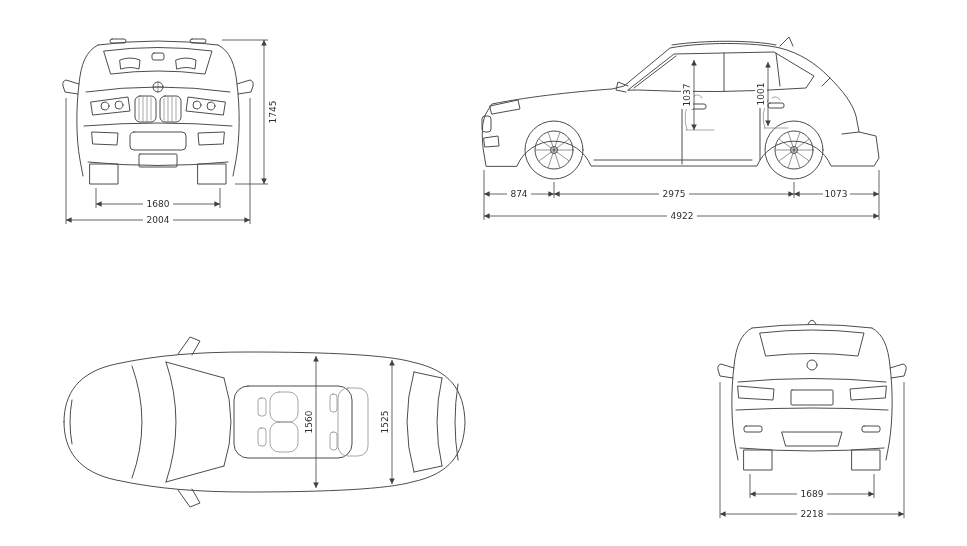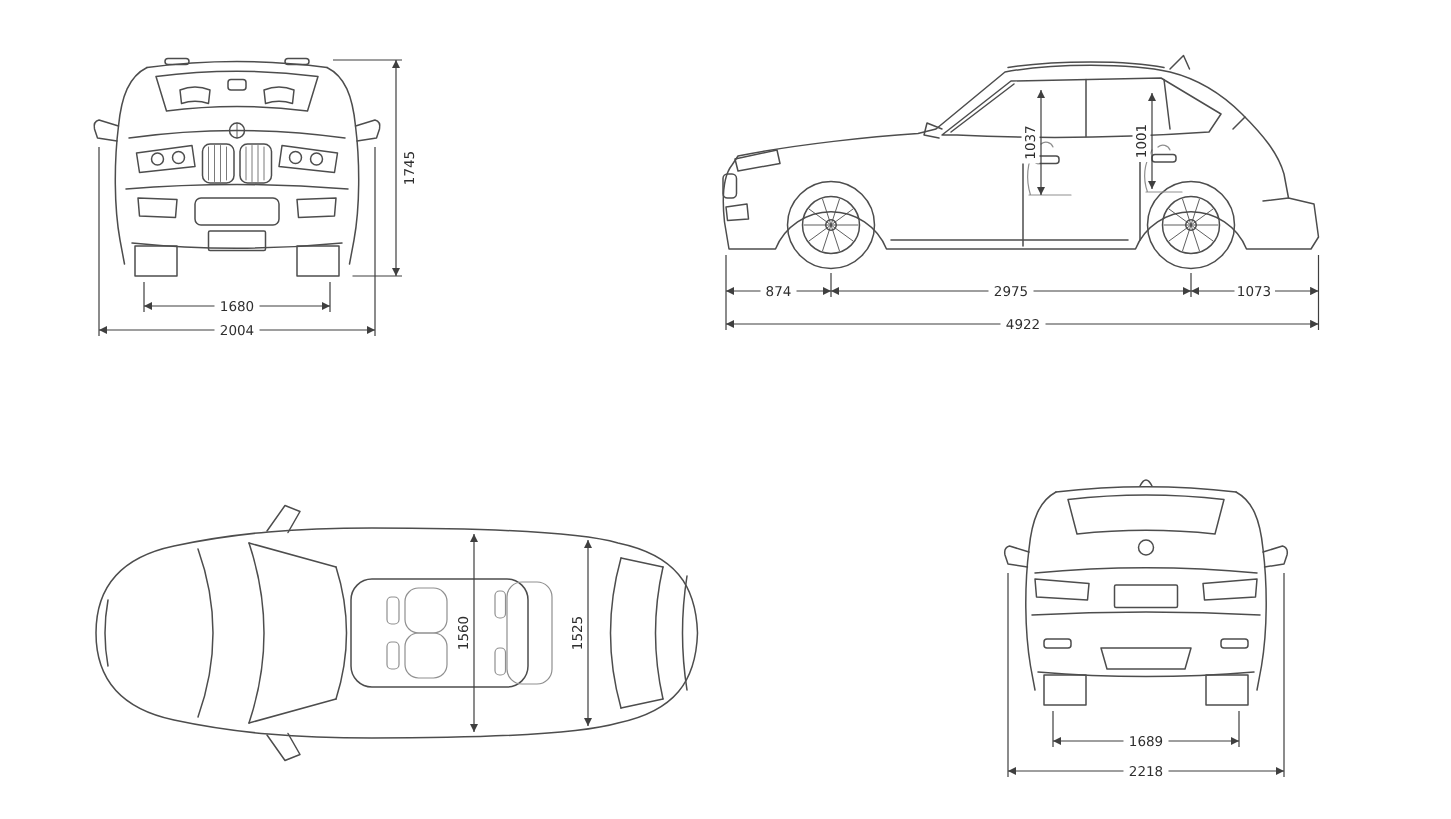--- a/index.html
+++ b/index.html
@@ -2,21 +2,21 @@
 <html><head>
 <meta charset="utf-8">
 <style>
   html,body{margin:0;padding:0;background:#ffffff;}
   body{width:967px;height:546px;overflow:hidden;font-family:"DejaVu Sans",sans-serif;}
   .canvas{position:relative;width:967px;height:546px;background:#fff;}
   .view{position:absolute;}
   #front-view{left:58px;top:12px;text-align:right;}
   #side-view{left:462px;top:0;}
   #top-view{left:48px;top:322px;}
-  #rear-view{left:664px;top:298px;text-align:center;}
+  #rear-view{left:712px;top:298px;text-align:center;}
   svg{display:block;}
   svg text{font-family:"DejaVu Sans",sans-serif;font-size:9px;fill:#2e2e2e;}
   .car{stroke:#4d4d4d;fill:none;stroke-width:1;stroke-linecap:round;stroke-linejoin:round;}
   .car-light{stroke:#8f8f8f;fill:none;stroke-width:0.8;stroke-linecap:round;}
   .dim{stroke:#3f3f3f;fill:none;stroke-width:0.8;}
   .lblbg{fill:#ffffff;stroke:none;}
 </style>
 </head>
 <body>
 

